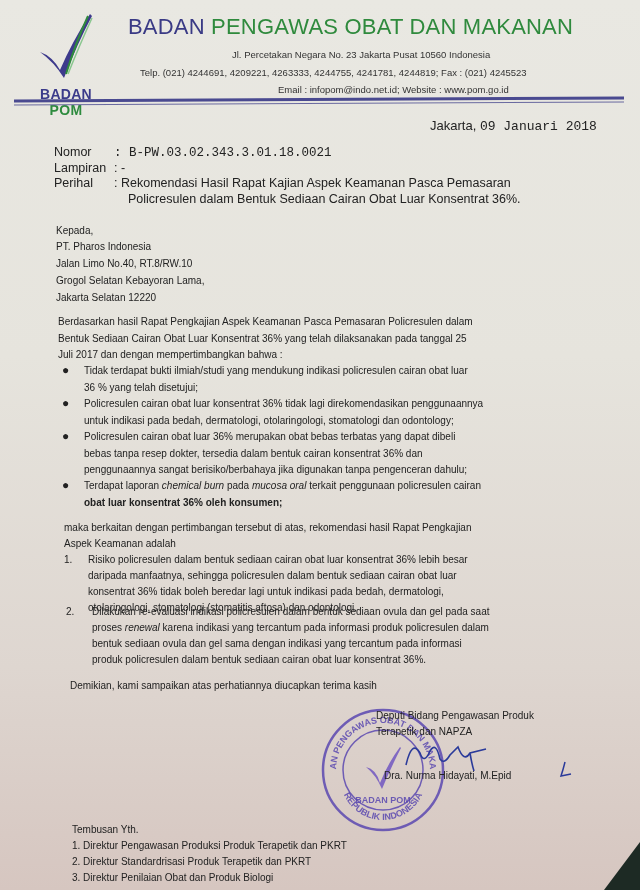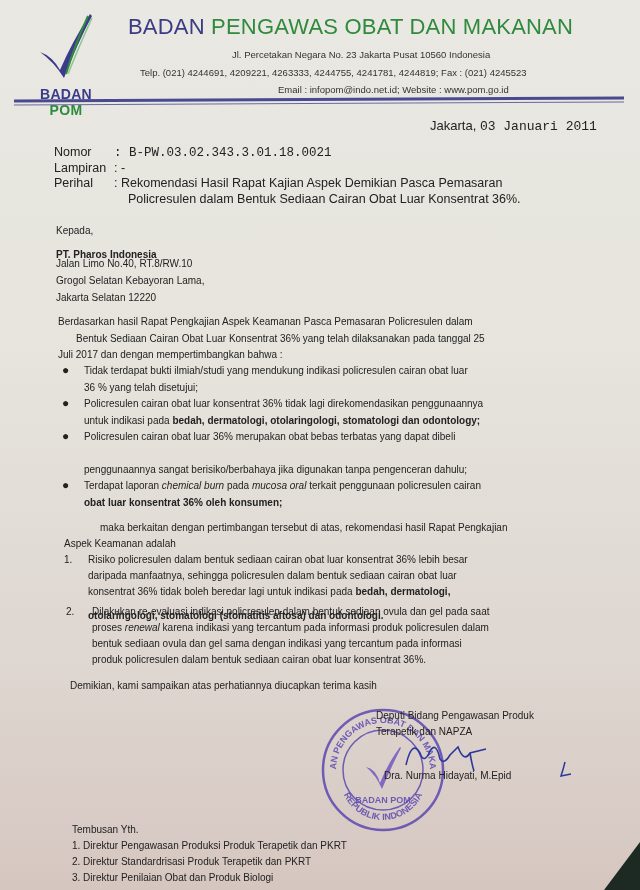--- a/index.html
+++ b/index.html
@@ -29,21 +29,21 @@
     .agency-title .w2 { color: #2f8a3d; }
     .addr { position: absolute; font-size: 9.5px; color: #333; white-space: nowrap; }
     .rule1 { position: absolute; left: 14px; top: 98px; width: 610px; height: 3px; background: #4a4a90; transform: rotate(-0.3deg); }
     .rule2 { position: absolute; left: 14px; top: 103px; width: 610px; height: 1px; background: #6a6aa0; transform: rotate(-0.3deg); }
     .date-line { position: absolute; left: 430px; top: 118px; font-size: 13px; white-space: nowrap; }
     .date-line .mono { font-family: "Liberation Mono", monospace; }
     .meta { position: absolute; left: 54px; font-size: 12.5px; white-space: nowrap; }
     .meta .lbl { display: inline-block; width: 60px; }
     .meta .mono { font-family: "Liberation Mono", monospace; font-size: 12.5px; }
     .text { position: absolute; font-size: 10px; white-space: nowrap; line-height: 16px; }
-    .bold { font-weight: bold; margin-top: 8px; }
+    .bold { font-weight: normal; }
     .italic { font-style: italic; }
     .bullet { position: absolute; left: 62px; font-size: 12px; }
     .stamp { position: absolute; left: 318px; top: 705px; width: 130px; height: 130px; }
     .sig-mark { position: absolute; }
   </style>
 </head>
 <body>
 
 <div class="paper">
 
@@ -64,65 +64,66 @@
     <span class="w2">PENGAWAS OBAT DAN MAKANAN</span>
   </div>
   <div class="addr" style="left:232px; top:49px;">Jl. Percetakan Negara No. 23 Jakarta Pusat 10560 Indonesia</div>
   <div class="addr" style="left:140px; top:67px;">Telp. (021) 4244691, 4209221, 4263333, 4244755, 4241781, 4244819; Fax : (021) 4245523</div>
   <div class="addr" style="left:234px; top:84px;padding-left:44px;">Email : infopom@indo.net.id; Website : www.pom.go.id</div>
   <div class="rule1"></div>
   <div class="rule2"></div>
 
   <div class="date-line">
     <span>Jakarta,</span>
-    <span class="mono">03 Januari 2011</span>
+    <span class="mono">09 Januari 2018</span>
   </div>
 
   <div class="meta" style="top:145px;">
     <span class="lbl">Nomor</span><span class="mono">: B-PW.03.02.343.3.01.18.0021</span>
   </div>
   <div class="meta" style="top:161px;">
     <span class="lbl">Lampiran</span><span>: -</span>
   </div>
   <div class="meta" style="top:176px;">
-    <span class="lbl">Perihal</span><span>: Rekomendasi Hasil Rapat Kajian Aspek Demikian Pasca Pemasaran</span>
+    <span class="lbl">Perihal</span><span>: Rekomendasi Hasil Rapat Kajian Aspek Keamanan Pasca Pemasaran</span>
   </div>
   <div class="meta" style="top:192px; left:128px;">Policresulen dalam Bentuk Sediaan Cairan Obat Luar Konsentrat 36%.</div>
 
   <div class="text" style="left:56px; top:223px;">Kepada,</div>
   <div class="text bold" style="left:56px; top:239px;">PT. Pharos Indonesia</div>
   <div class="text" style="left:56px; top:256px;">Jalan Limo No.40, RT.8/RW.10</div>
   <div class="text" style="left:56px; top:273px;">Grogol Selatan Kebayoran Lama,</div>
   <div class="text" style="left:56px; top:290px;">Jakarta Selatan 12220</div>
 
   <div class="text" style="left:58px; top:314px;">Berdasarkan hasil Rapat Pengkajian Aspek Keamanan Pasca Pemasaran  Policresulen dalam</div>
-  <div class="text" style="left:76px; top:331px;">Bentuk Sediaan Cairan Obat Luar Konsentrat 36% yang telah dilaksanakan pada tanggal 25</div>
+  <div class="text" style="left:58px; top:331px;">Bentuk Sediaan Cairan Obat Luar Konsentrat 36% yang telah dilaksanakan pada tanggal 25</div>
   <div class="text" style="left:58px; top:347px;">Juli 2017 dan dengan mempertimbangkan bahwa :</div>
 
   <div class="bullet" style="top:363px;">●</div>
   <div class="text" style="left:84px; top:363px;">Tidak terdapat bukti ilmiah/studi yang mendukung indikasi policresulen cairan obat luar</div>
   <div class="text" style="left:84px; top:380px;">36 % yang telah disetujui;</div>
 
   <div class="bullet" style="top:396px;">●</div>
   <div class="text" style="left:84px; top:396px;">Policresulen cairan obat luar konsentrat 36% tidak lagi direkomendasikan penggunaannya</div>
   <div class="text" style="left:84px; top:413px;">
     <span>untuk indikasi pada </span><span class="bold">bedah, dermatologi, otolaringologi, stomatologi dan odontology;</span>
   </div>
 
   <div class="bullet" style="top:429px;">●</div>
   <div class="text" style="left:84px; top:429px;">Policresulen cairan obat luar 36% merupakan obat bebas terbatas yang dapat dibeli</div>
+  <div class="text" style="left:84px; top:446px;">bebas tanpa resep dokter, tersedia dalam bentuk cairan konsentrat 36% dan</div>
   <div class="text" style="left:84px; top:462px;">penggunaannya sangat berisiko/berbahaya jika digunakan tanpa pengenceran dahulu;</div>
 
   <div class="bullet" style="top:478px;">●</div>
   <div class="text" style="left:84px; top:478px;">
     <span>Terdapat laporan </span><span class="italic">chemical burn</span><span> pada </span><span class="italic">mucosa oral</span><span> terkait penggunaan policresulen cairan</span>
   </div>
   <div class="text" style="left:84px; top:495px;font-weight:bold;">obat luar konsentrat 36% oleh konsumen;</div>
 
-  <div class="text" style="left:64px; top:520px;margin-left:36px;">maka berkaitan dengan pertimbangan tersebut di atas, rekomendasi hasil Rapat Pengkajian</div>
+  <div class="text" style="left:64px; top:520px;">maka berkaitan dengan pertimbangan tersebut di atas, rekomendasi hasil Rapat Pengkajian</div>
   <div class="text" style="left:64px; top:536px;">Aspek Keamanan adalah</div>
 
   <div class="text" style="left:64px; top:552px;">1.</div>
   <div class="text" style="left:88px; top:552px;">Risiko policresulen dalam bentuk sediaan cairan obat luar konsentrat 36% lebih besar</div>
   <div class="text" style="left:88px; top:568px;">daripada manfaatnya,  sehingga policresulen dalam bentuk sediaan cairan obat luar</div>
   <div class="text" style="left:88px; top:584px;">
     <span>konsentrat 36% tidak boleh beredar lagi untuk indikasi pada </span><span class="bold">bedah, dermatologi,</span>
   </div>
   <div class="text bold" style="left:88px; top:600px;">otolaringologi, stomatologi (stomatitis aftosa) dan odontologi.</div>
 

